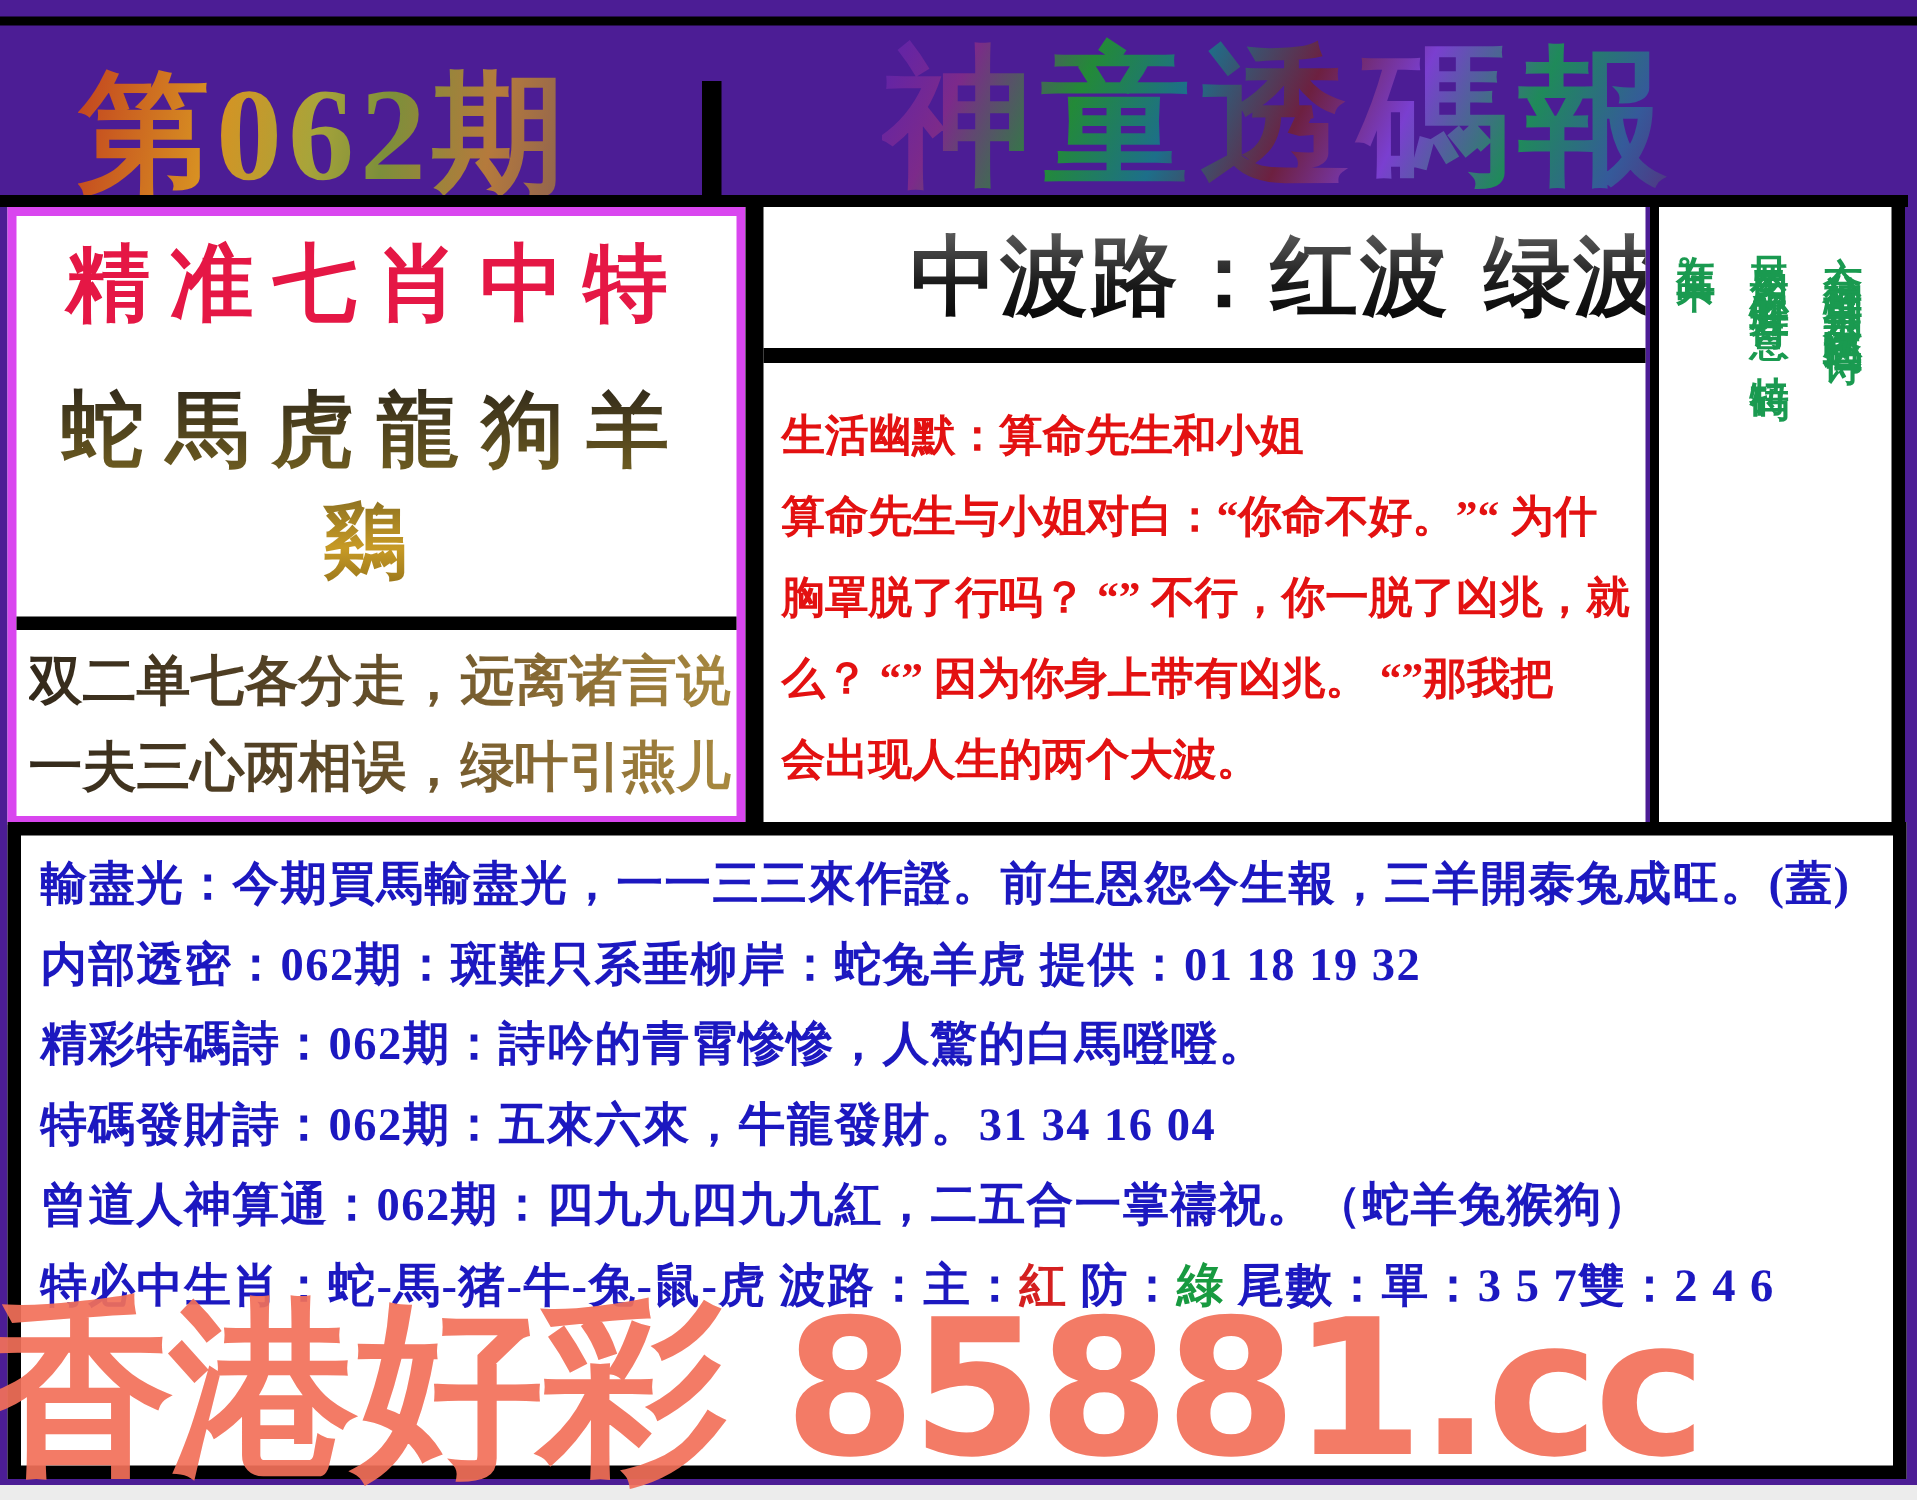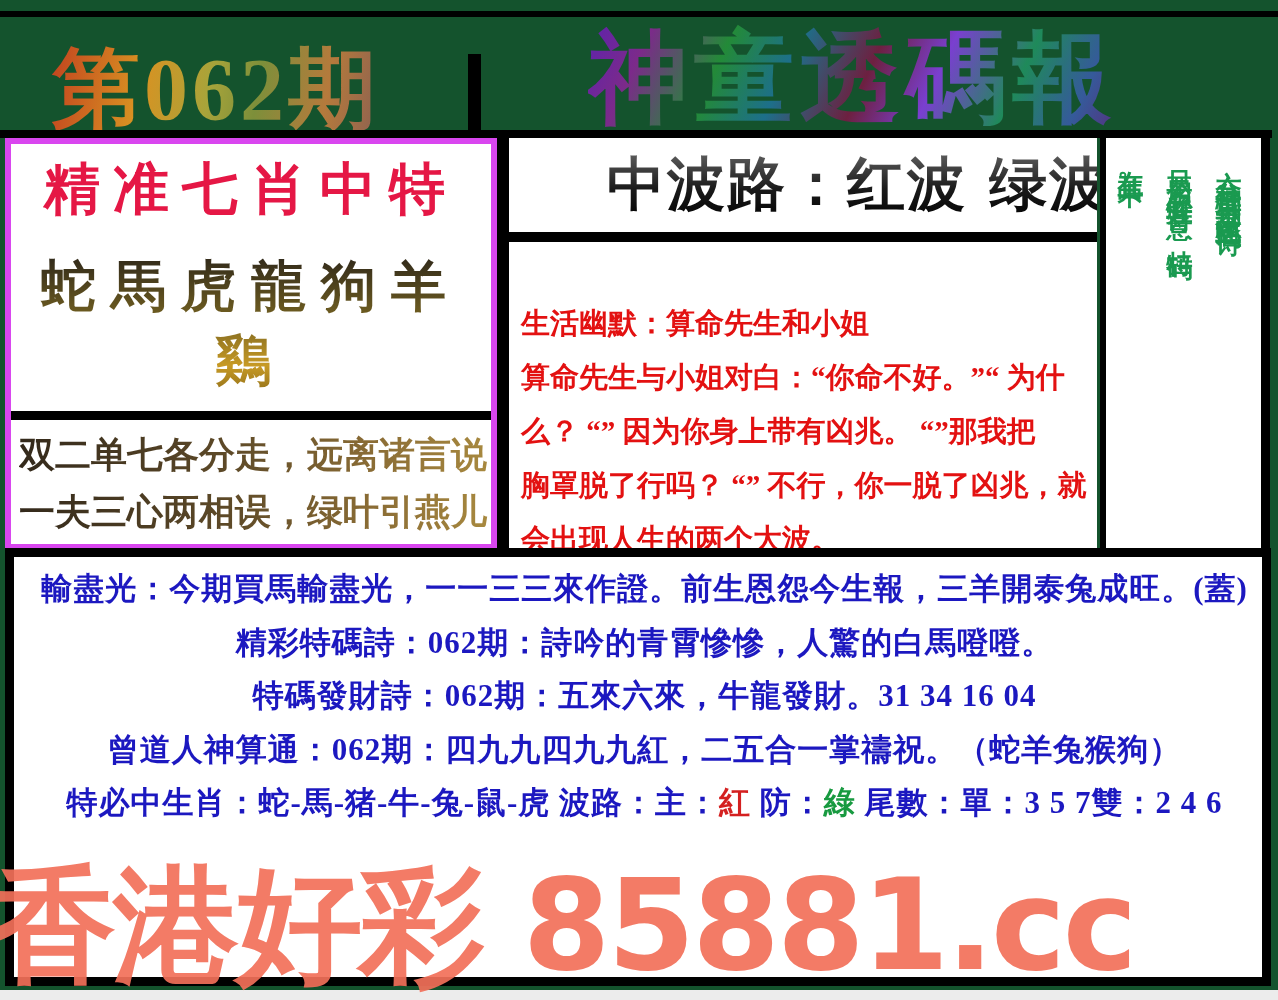--- a/index.html
+++ b/index.html
@@ -1,16 +1,16 @@
 <!DOCTYPE html>
 <html><head>
 <meta charset="utf-8">
 <style>
   html,body{margin:0;padding:0;background:#ffffff;}
-  .canvas{position:relative;width:1278px;height:1000px;background:#14532d;overflow:hidden;
+  .canvas{position:relative;width:1278px;height:1000px;background:#4c1d95;overflow:hidden;
           font-family:"Liberation Serif",serif;}
   .abs{position:absolute;}
   .bar{background:#000;}
 
   
   .issue{left:52px;top:30px;font-size:88px;font-weight:bold;letter-spacing:4px;
          font-family:"Liberation Serif",serif;
          background:linear-gradient(100deg,#b03а1e 0%,#c2411f 5%,#d89222 28%,#a8a43a 48%,#7d8f3a 62%,#b57a3c 82%,#8a6052 100%);
          background:linear-gradient(100deg,#c2411f 0%,#d89222 28%,#a8a43a 48%,#7d8f3a 62%,#b57a3c 82%,#8a6052 100%);
          -webkit-background-clip:text;background-clip:text;color:#b5702e;-webkit-text-fill-color:transparent;}
@@ -40,34 +40,34 @@
 
   
   .mid-panel{left:497px;top:138px;width:600px;height:412px;border-left:12px solid #000;
              box-sizing:border-box;background:#fff;}
   .bolu{margin:8px 0 0 38px;font-size:58px;font-weight:bold;letter-spacing:2px;white-space:nowrap;
         font-family:"DejaVu Sans",sans-serif;
         background:linear-gradient(180deg,#6a6a6a 0%,#1a1a1a 55%,#000 100%);
         -webkit-background-clip:text;background-clip:text;color:#111;-webkit-text-fill-color:transparent;}
   .flip{display:inline-block;transform:rotate(180deg);}
   .mid-rule{margin-top:8px;height:10px;background:#000;}
-  .joke{padding:11px 8px 0 12px;margin-top:43px;}
+  .joke{padding:22px 8px 0 12px;}
   .joke-line{font-size:29px;line-height:54px;font-weight:bold;color:#e31111;white-space:nowrap;
              font-family:"Liberation Serif",serif;}
 
   
   .right-panel{left:1100px;top:138px;width:170px;height:412px;box-sizing:border-box;
                border-left:6px solid #000;border-right:9px solid #000;background:#fff;}
   .vtext{writing-mode:vertical-rl;white-space:pre-line;height:100%;box-sizing:border-box;
          padding:12px 6px 0 0;font-size:26px;font-weight:bold;color:#1a9a50;
          letter-spacing:6px;line-height:49px;font-family:"Liberation Serif",serif;}
 
   
   .bottom-panel{left:5px;top:548px;width:1266px;height:438px;border:9px solid #000;
-                box-sizing:border-box;background:#fff;padding:5px 0 0 13px;text-align:center;}
+                box-sizing:border-box;background:#fff;padding:5px 0 0 13px;}
   .b-line{font-size:31px;line-height:53.5px;font-weight:bold;color:#1c18c0;white-space:nowrap;
           letter-spacing:1px;font-family:"Liberation Serif",serif;}
 
   
   .watermark{left:-10px;top:843px;font-size:126px;font-weight:bold;color:#f2705a;opacity:.92;
              letter-spacing:-3px;white-space:nowrap;z-index:9;font-family:"DejaVu Sans",sans-serif;}
 
   .footer-strip{left:0;top:990px;width:1278px;height:10px;background:#ececec;}
 </style>
 </head>
@@ -96,34 +96,35 @@
       <div class="poem-line">三八两银对半分，天上红太阳。</div>
     </div>
   </div>
 
   <div class="abs mid-panel">
     <div class="bolu"><span class="flip">必</span><span>中波路：红波 绿波</span></div>
     <div class="mid-rule bar"></div>
     <div class="joke">
       <div class="joke-line">生活幽默：算命先生和小姐</div>
       <div class="joke-line">算命先生与小姐对白：“你命不好。”“ 为什</div>
+      <div class="joke-line">胸罩脱了行吗？ “” 不行，你一脱了凶兆，就</div>
       <div class="joke-line">么？ “” 因为你身上带有凶兆。 “”那我把</div>
-      <div class="joke-line">胸罩脱了行吗？ “” 不行，你一脱了凶兆，就</div>
       <div class="joke-line">会出现人生的两个大波。</div>
     </div>
   </div>
 
   <div class="abs right-panel">
     <div class="vtext">六合神童特别奉献透码诗
 只要用心解开诗意，特码
 在其中。</div>
   </div>
 
   <div class="abs bottom-panel">
     <div class="b-line">輸盡光：今期買馬輸盡光，一一三三來作證。前生恩怨今生報，三羊開泰兔成旺。(蓋)</div>
+    <div class="b-line">内部透密：062期：斑難只系垂柳岸：蛇兔羊虎 提供：01 18 19 32</div>
     <div class="b-line">精彩特碼詩：062期：詩吟的青霄慘慘，人驚的白馬噔噔。</div>
     <div class="b-line">特碼發財詩：062期：五來六來，牛龍發財。31 34 16 04</div>
     <div class="b-line">曾道人神算通：062期：四九九四九九紅，二五合一掌禱祝。（蛇羊兔猴狗）</div>
     <div class="b-line"><span style="color: rgb(28, 24, 192);">特必中生肖：蛇-馬-猪-牛-兔-鼠-虎 波路：主：</span><span style="color: rgb(212, 32, 32);">紅</span><span style="color: rgb(28, 24, 192);"> 防：</span><span style="color: rgb(24, 154, 64);">綠</span><span style="color: rgb(28, 24, 192);"> 尾數：單：3 5 7雙：2 4 6</span></div>
   </div>
 
   <div class="abs watermark">香港好彩 85881.cc</div>
 
   <div class="abs footer-strip"></div>
 

